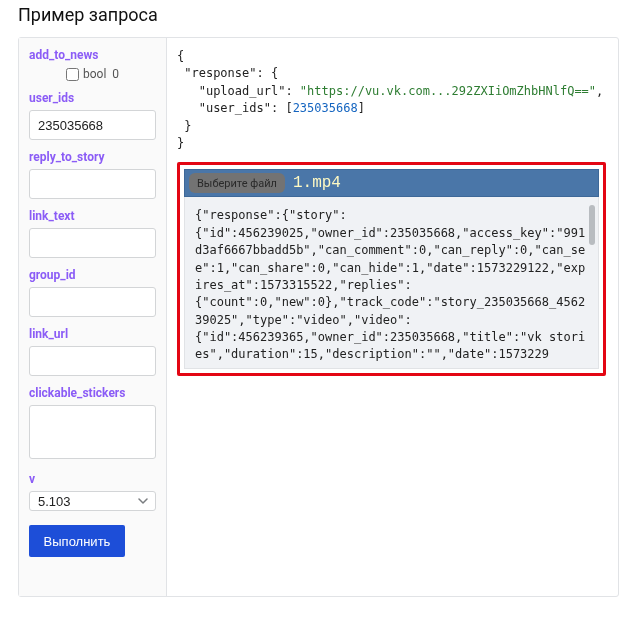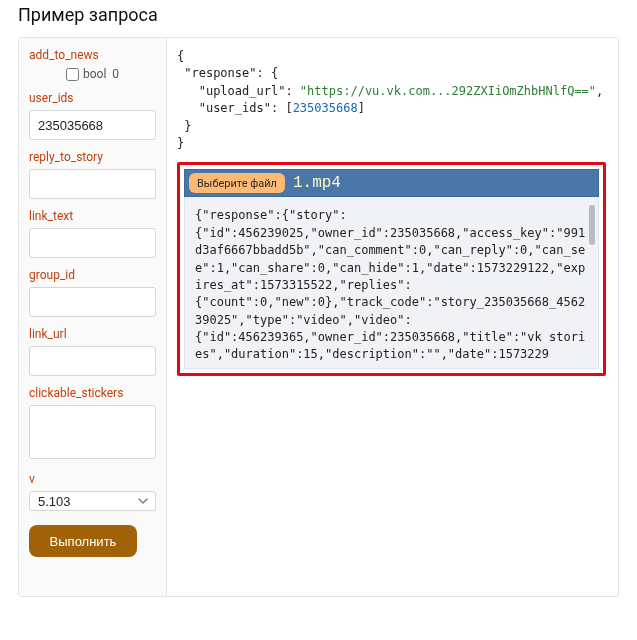--- a/index.html
+++ b/index.html
@@ -30,23 +30,24 @@
     width: 148px;
     border-right: 1px solid #e1e3e6;
     background: #fafafa;
     padding: 10px 10px 14px 10px;
     display: flex;
     flex-direction: column;
   }
   .param { margin-bottom: 10px; }
   .param-label {
     font-size: 12px;
-    color: #c2410c;
+    color: #8b5cf6;
     margin-bottom: 5px;
     word-break: break-word;
+    font-weight: bold;
   }
   
   .bool-row {
     display: flex;
     align-items: center;
     justify-content: center;
     gap: 6px;
   }
   .bool-left { display: flex; align-items: center; gap: 4px; }
   .bool-left input[type="checkbox"] {
@@ -77,27 +78,27 @@
   }
   .chevron {
     position: absolute;
     right: 8px; top: 50%;
     transform: translateY(-50%);
     pointer-events: none;
     color: #7a7d80;
   }
   .chevron svg { display: block; }
   .run-btn {
-    background: #a16207;
+    background: #1d4ed8;
     color: #fff;
     border: none;
-    border-radius: 8px;
+    border-radius: 2px;
     height: 32px;
     font-size: 13px;
-    width: 108px;
+    width: 96px;
     cursor: pointer;
     margin-top: 4px;
   }
   
   .main {
     flex: 1;
     padding: 10px 12px 12px 10px;
     display: flex;
     flex-direction: column;
     font-family: "Menlo", "Consolas", monospace;
@@ -123,21 +124,21 @@
   .upload-bar {
     background: #4a76a8;
     border: 1px solid #3e6898;
     height: 28px;
     display: flex;
     align-items: center;
     padding: 0 4px;
     gap: 8px;
   }
   .upload-btn {
-    background: #fdba74;
+    background: #737373;
     border: none;
     border-radius: 6px;
     height: 20px;
     font-size: 11px;
     padding: 0 8px;
     color: #2a2a2a;
     cursor: pointer;
     font-family: -apple-system, BlinkMacSystemFont, "Segoe UI", Roboto, Helvetica, Arial, sans-serif;
   }
   .upload-filename {

